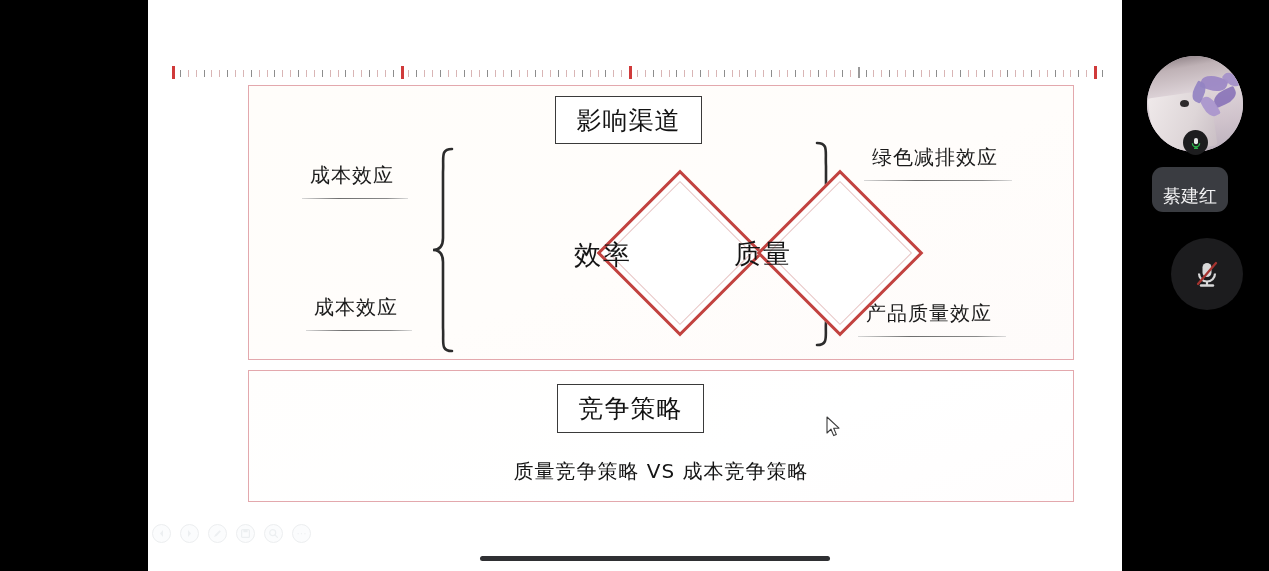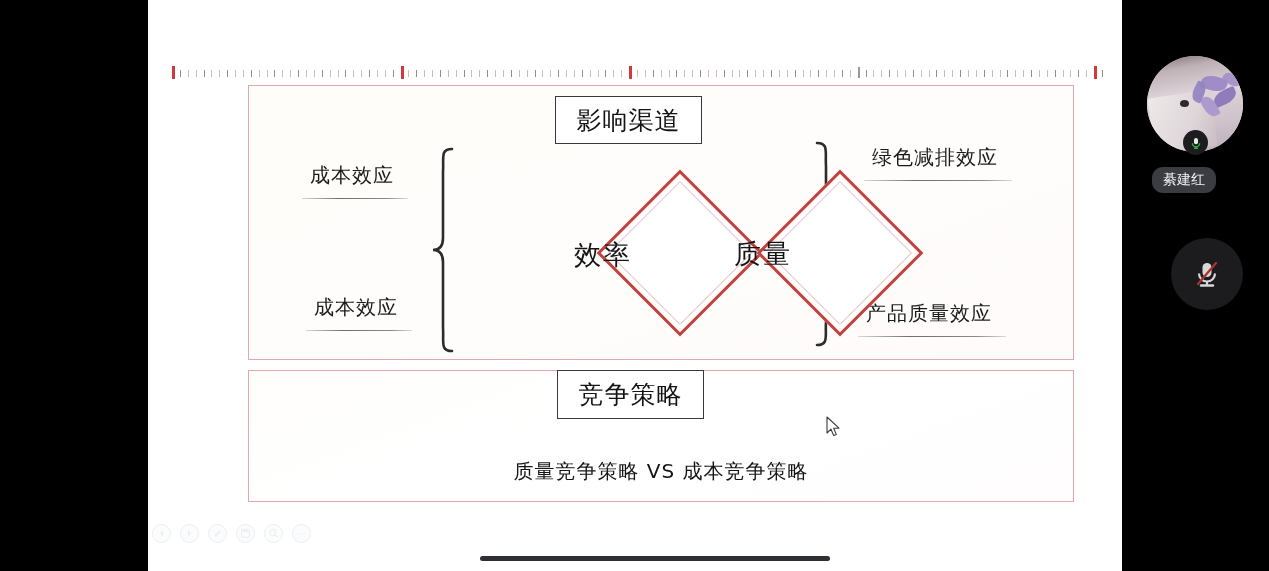--- a/index.html
+++ b/index.html
@@ -47,21 +47,21 @@
   .hbox{
     position:absolute;
     border:1.6px solid #3a3a3a;
     background:#ffffff;
     display:flex; align-items:center; justify-content:center;
     font-size:25px; color:#131313; letter-spacing:1px;
     font-family:"DejaVu Sans","Liberation Sans",sans-serif;
     white-space:nowrap;
   }
   .hbox-channel{ left:407px; top:96px; width:147px; height:48px; }
-  .hbox-strategy{ left:409px; top:370px; width:147px; height:49px; }
+  .hbox-strategy{ left:409px; top:384px; width:147px; height:49px; }
 
   
   .diamond{
     position:absolute; width:118px; height:118px;
     transform:rotate(45deg);
     border:3px solid #c2423f; background:#ffffff;
   }
   .diamond::after{
     content:""; position:absolute; left:5px; top:5px; right:5px; bottom:5px;
     border:1px solid #e7c3c3;
@@ -146,21 +146,21 @@
   .avatar .petal.p5{ right:2px; top:18px; width:18px; height:11px; transform:rotate(44deg); background:#a38fc9; }
   .avatar .dot{ position:absolute; left:33px; top:44px; width:9px; height:7px; background:#2e2a2c; border-radius:50%; }
 
   .mic-badge{
     position:absolute; left:36px; top:74px; width:25px; height:25px; border-radius:50%;
     background:#1d1d1f; display:flex; align-items:center; justify-content:center;
   }
   .name-pill{
     position:absolute; left:30px; top:167px;
     background:#3a3c41; color:#f3f3f4; border-radius:11px;
-    padding:4px 11px 4px; font-size:14px; line-height:1.25;
+    padding:18px 11px 4px; font-size:18px; line-height:1.25;
     font-family:"DejaVu Sans","Liberation Sans",sans-serif; white-space:nowrap;
   }
   .mute-circle{
     position:absolute; left:49px; top:238px; width:72px; height:72px; border-radius:50%;
     background:#1c1c1e; display:flex; align-items:center; justify-content:center;
   }
 </style>
 </head>
 <body>
 

